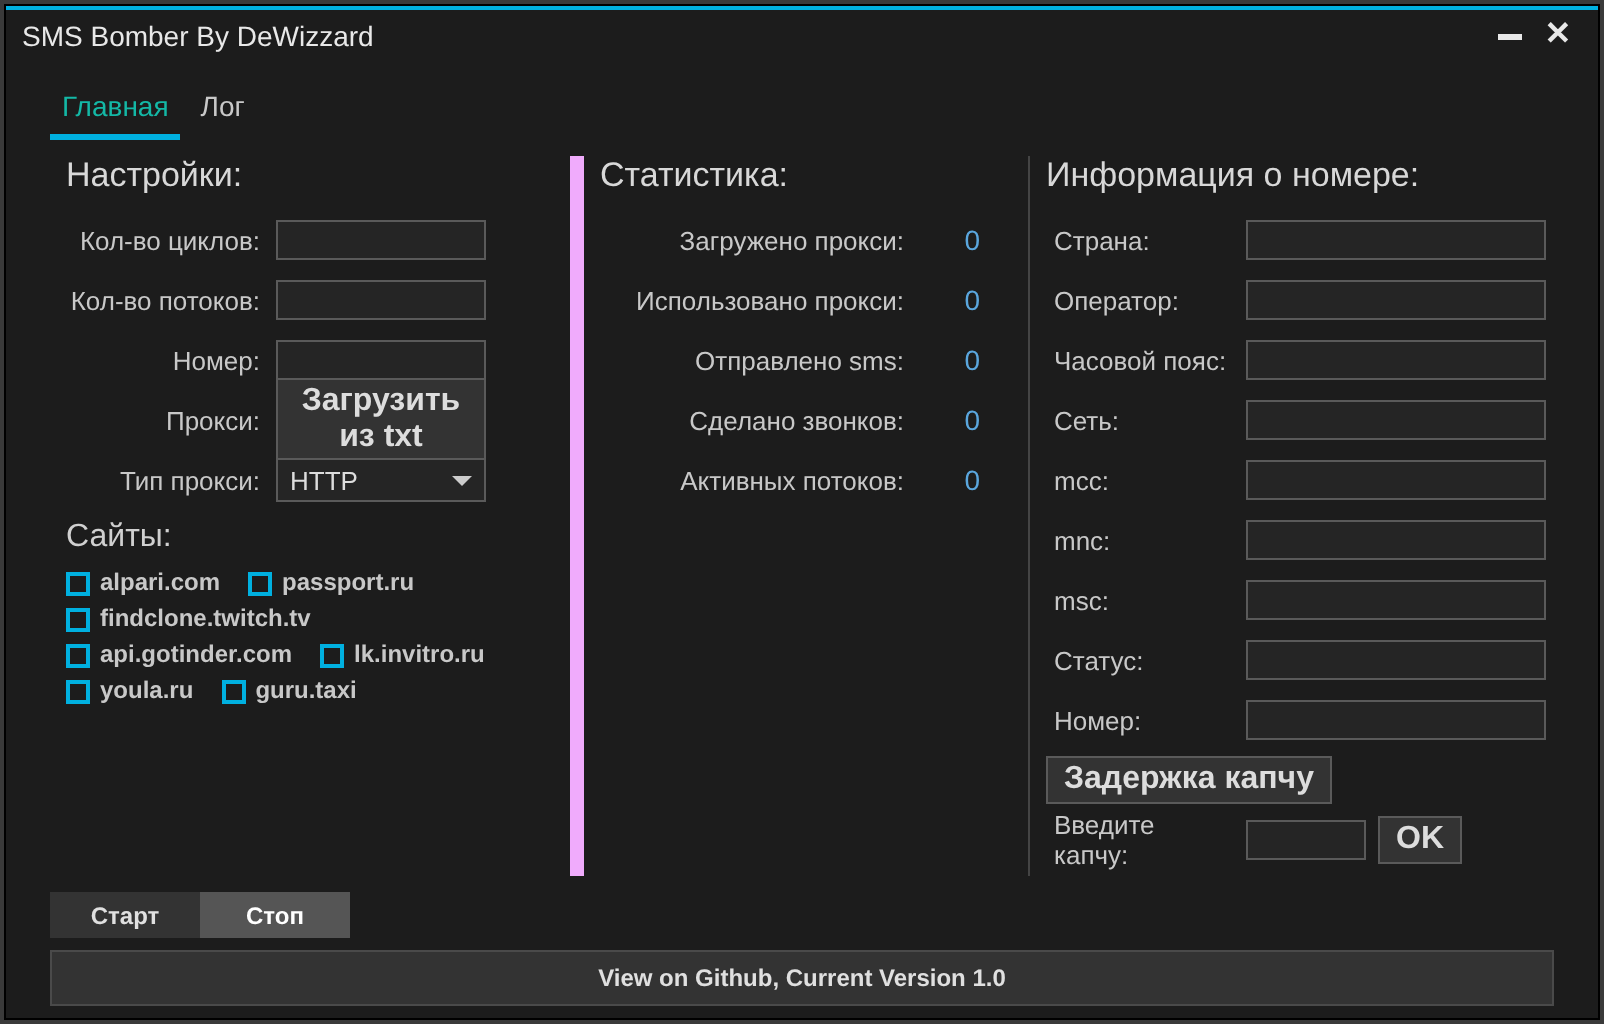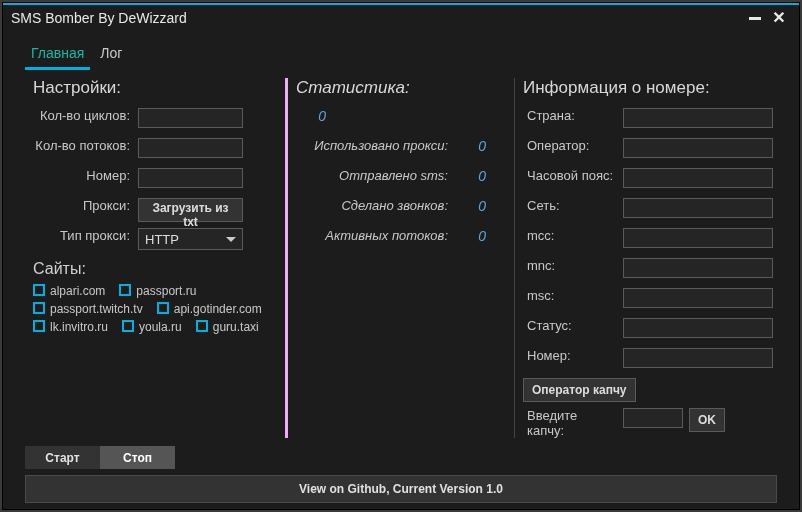--- a/index.html
+++ b/index.html
@@ -67,32 +67,32 @@
     flex: 1;
     display: grid;
     grid-template-columns: 260px 230px 1fr;
     padding: 8px 22px 4px 22px;
     gap: 0;
   }
   .col {
     padding: 0 8px;
   }
   .col.mid {
-    border-left: 3px solid #f0abfc;
+    border-left: 7px solid #f0abfc;
     border-right: 1px solid #444;
-    font-style: italic;
   }
   .section-title {
     font-size: 17px;
     color: #d8d8d8;
     margin-bottom: 10px;
     font-weight: 400;
   }
   .row {
     display: flex;
+    align-items: center;
     margin-bottom: 6px;
     height: 24px;
   }
   .row .lbl {
     text-align: right;
     padding-right: 8px;
     color: #c8c8c8;
     font-size: 13px;
   }
   .settings .lbl { width: 105px; }
@@ -114,21 +114,21 @@
     padding: 0 4px;
     font-size: 12px;
   }
   .tb.wide { max-width: 150px; }
   .tb.short { max-width: 60px; }
   .btn {
     background: #333;
     border: 1px solid #5a5a5a;
     color: #ddd;
     padding: 2px 8px;
-    font-size: 12px;
+    font-size: 16px;
     cursor: pointer;
     font-weight: 600;
   }
   .select {
     flex: 1;
     max-width: 105px;
     height: 22px;
     background: #252525;
     border: 1px solid #5a5a5a;
     color: #ddd;
@@ -149,25 +149,26 @@
     font-size: 16px;
     margin: 8px 0 6px 0;
   }
   .sites-grid {
     display: flex;
     flex-wrap: wrap;
     gap: 4px 14px;
   }
   .site {
     display: flex;
-    align-items: flex-start;
+    align-items: flex-end;
     gap: 5px;
     font-size: 12px;
     color: #c8c8c8;
     cursor: pointer;
+    font-weight: bold;
   }
   .cb {
     width: 12px;
     height: 12px;
     border: 2px solid #00b0e0;
     background: transparent;
   }
   .footer-btns {
     display: flex;
     padding: 4px 22px;
@@ -250,21 +251,21 @@
         <div class="site">
             <span class="cb"></span>
             <span>alpari.com</span>
           </div>
         <div class="site">
             <span class="cb"></span>
             <span>passport.ru</span>
           </div>
         <div class="site">
             <span class="cb"></span>
-            <span>passport.twitch.tv</span>
+            <span>findclone.twitch.tv</span>
           </div>
         <div class="site">
             <span class="cb"></span>
             <span>api.gotinder.com</span>
           </div>
         <div class="site">
             <span class="cb"></span>
             <span>lk.invitro.ru</span>
           </div>
         <div class="site">
@@ -274,20 +275,21 @@
         <div class="site">
             <span class="cb"></span>
             <span>guru.taxi</span>
           </div>
       </div>
     </div>
 
     <div class="col mid stats">
       <div class="section-title">Статистика:</div>
       <div class="row">
+          <span class="lbl">Загружено прокси:</span>
           <span class="val">0</span>
         </div>
       <div class="row">
           <span class="lbl">Использовано прокси:</span>
           <span class="val">0</span>
         </div>
       <div class="row">
           <span class="lbl">Отправлено sms:</span>
           <span class="val">0</span>
         </div>
@@ -333,21 +335,21 @@
         </div>
       <div class="row">
           <span class="lbl">Статус:</span>
           <input class="tb wide" style="">
         </div>
       <div class="row">
           <span class="lbl">Номер:</span>
           <input class="tb wide" style="">
         </div>
       <div class="row">
-          <button class="btn">Оператор капчу</button>
+          <button class="btn">Задержка капчу</button>
         </div>
       <div class="row">
         <span class="lbl">Введите капчу:</span>
         <input class="tb short" style="">
         <button class="btn" style="margin-left:6px">OK</button>
       </div>
     </div>
 
   </div>
 

